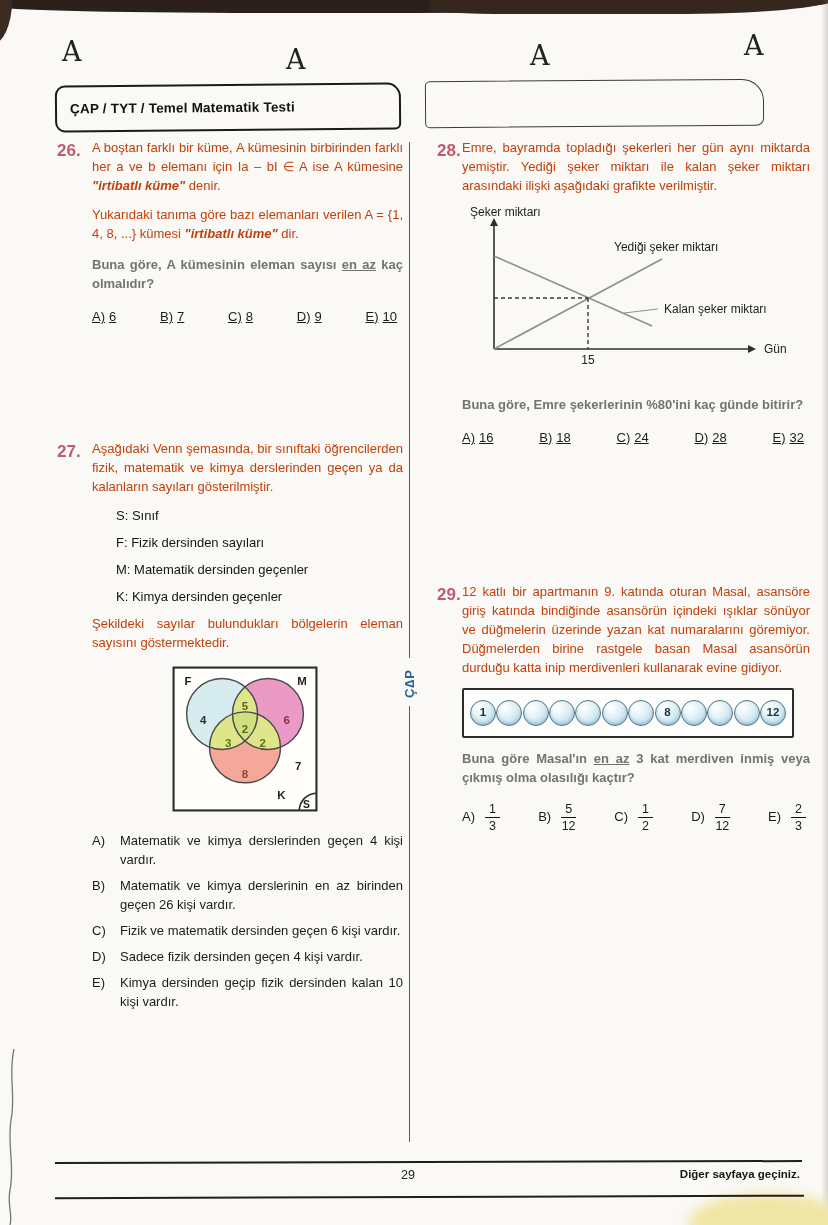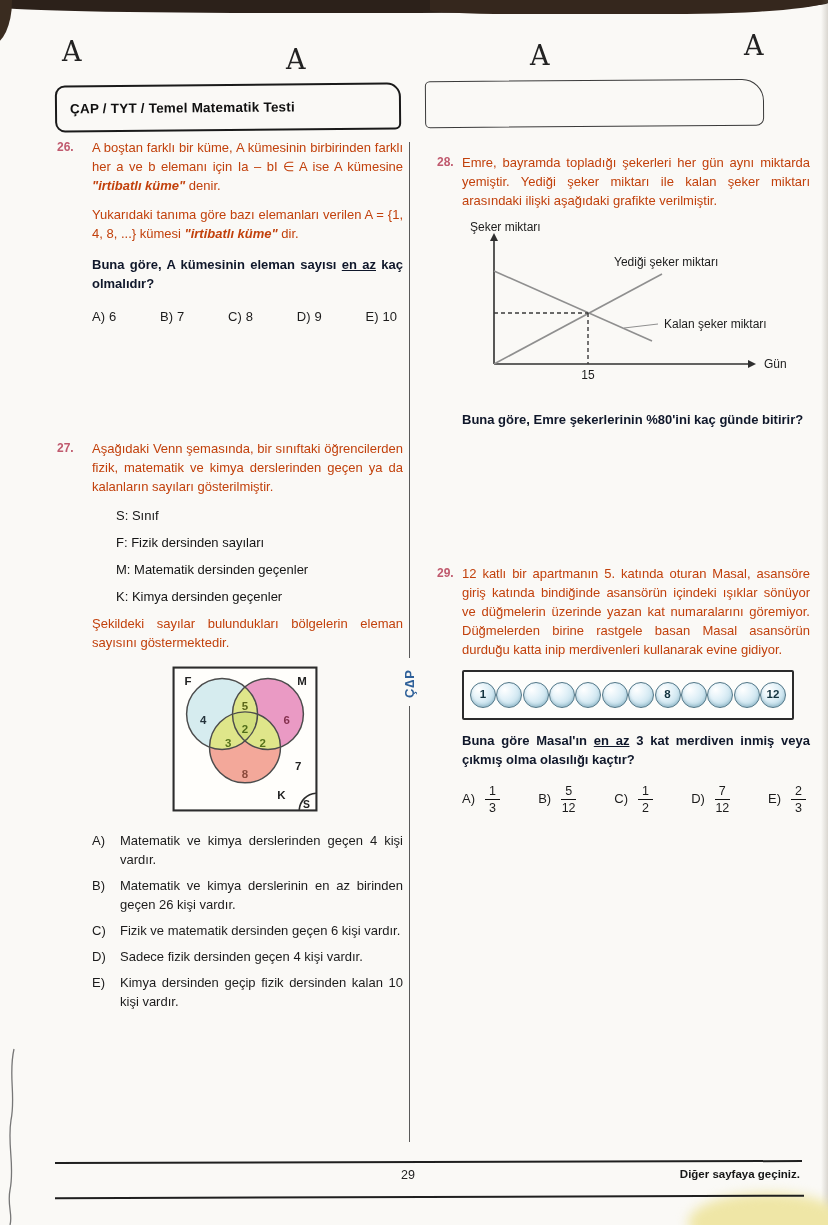--- a/index.html
+++ b/index.html
@@ -18,34 +18,34 @@
   .hbox{position:absolute;left:55px;top:84px;width:346px;height:47px;border:2px solid #1a1a1a;border-radius:10px 14px 6px 10px;transform:rotate(-.5deg);display:flex;align-items:center;padding-left:13px;box-sizing:border-box;}
   .hbox-title{font-weight:bold;font-size:13.5px;letter-spacing:.2px;color:#101010;}
   .hbox2{position:absolute;left:425px;top:80px;width:337px;height:45px;border:1.6px solid #3a3a3a;border-radius:5px 22px 8px 5px;transform:rotate(-.4deg);}
   
   .vline{position:absolute;left:409px;width:1.4px;background:#5a5a5a;}
   .caplogo{position:absolute;left:392px;top:662px;width:36px;height:42px;display:flex;align-items:center;justify-content:center;}
   .caplogo span{transform:rotate(-90deg);font-weight:bold;font-size:13px;color:#2e6099;letter-spacing:1px;white-space:nowrap;}
   
   .col{position:absolute;font-size:13px;line-height:1.46;}
   #colL{left:57px;top:139px;width:346px;}
-  #colR{left:437px;top:154px;width:373px;}
+  #colR{left:437px;top:139px;width:373px;}
   .q{position:relative;}
-  .qnum{position:absolute;left:0;top:0;font-weight:bold;color:#c05a6e;font-size:12px;}
+  .qnum{position:absolute;left:0;top:0;font-weight:bold;color:#c05a6e;font-size:17px;}
   .qbody{margin-left:35px;}
   #colR .qbody{margin-left:25px;width:348px;}
   .para{text-align:justify;margin:0 0 10px 0;color:#c2410c;}
-  .stem{font-weight:bold;color:#0f172a;text-align:justify;margin:12px 0 10px 0;}
+  .stem{font-weight:bold;color:#737373;text-align:justify;margin:12px 0 10px 0;}
   .u{text-decoration:underline;}
   .em{font-style:italic;font-weight:bold;}
   .deflist{margin:2px 0 8px 0;}
   .defitem{margin:0 0 8px 24px;color:#151515;}
   
   .optrow{display:flex;justify-content:space-between;margin-top:14px;padding-right:6px;}
-  .optrow .opt{white-space:nowrap;}
+  .optrow .opt{white-space:nowrap;text-decoration:underline;}
   .optlbl{margin-right:4px;}
   .optlist{margin-top:4px;}
   .optitem{display:flex;margin-bottom:7px;}
   .optitem .optlbl{flex:0 0 24px;}
   .optitem .opttext{flex:1;text-align:justify;}
   
   .vennwrap{margin:14px 0 14px 80px;}
   
   .fracrow{display:flex;justify-content:space-between;margin-top:14px;padding-right:4px;align-items:center;}
   .fracopt{display:inline-flex;align-items:center;white-space:nowrap;}
@@ -212,27 +212,34 @@
 
             <text x="8" y="10" font-size="12" fill="#1c1c1c">Şeker miktarı</text>
             <text x="302" y="147" font-size="12" fill="#1c1c1c">Gün</text>
             <text x="152" y="45" font-size="12" fill="#1c1c1c">Yediği şeker miktarı</text>
             <text x="202" y="107" font-size="12" fill="#1c1c1c">Kalan şeker miktarı</text>
             <text x="126" y="158" font-size="12" fill="#1c1c1c" text-anchor="middle">15</text>
           </svg>
         </div>
 
         <p class="stem">Buna göre, Emre şekerlerinin %80'ini kaç günde bitirir?</p>
+        <div class="optrow">
+          <span class="opt"><span class="optlbl">A)</span><span>16</span></span>
+          <span class="opt"><span class="optlbl">B)</span><span>18</span></span>
+          <span class="opt"><span class="optlbl">C)</span><span>24</span></span>
+          <span class="opt"><span class="optlbl">D)</span><span>28</span></span>
+          <span class="opt"><span class="optlbl">E)</span><span>32</span></span>
+        </div>
       </div>
     </div>
 
     <div class="q" style="margin-top:135px;">
       <span class="qnum">29.</span>
       <div class="qbody">
-        <p class="para">12 katlı bir apartmanın 5. katında oturan Masal, asansöre giriş katında bindiğinde asansörün içindeki ışıklar sönüyor ve düğmelerin üzerinde yazan kat numaralarını göremiyor. Düğmelerden birine rastgele basan Masal asansörün durduğu katta inip merdivenleri kullanarak evine gidiyor.</p>
+        <p class="para">12 katlı bir apartmanın 9. katında oturan Masal, asansöre giriş katında bindiğinde asansörün içindeki ışıklar sönüyor ve düğmelerin üzerinde yazan kat numaralarını göremiyor. Düğmelerden birine rastgele basan Masal asansörün durduğu katta inip merdivenleri kullanarak evine gidiyor.</p>
 
         <div class="lift">
           <span class="liftbtn">1</span>
           <span class="liftbtn"></span>
           <span class="liftbtn"></span>
           <span class="liftbtn"></span>
           <span class="liftbtn"></span>
           <span class="liftbtn"></span>
           <span class="liftbtn"></span>
           <span class="liftbtn">8</span>

